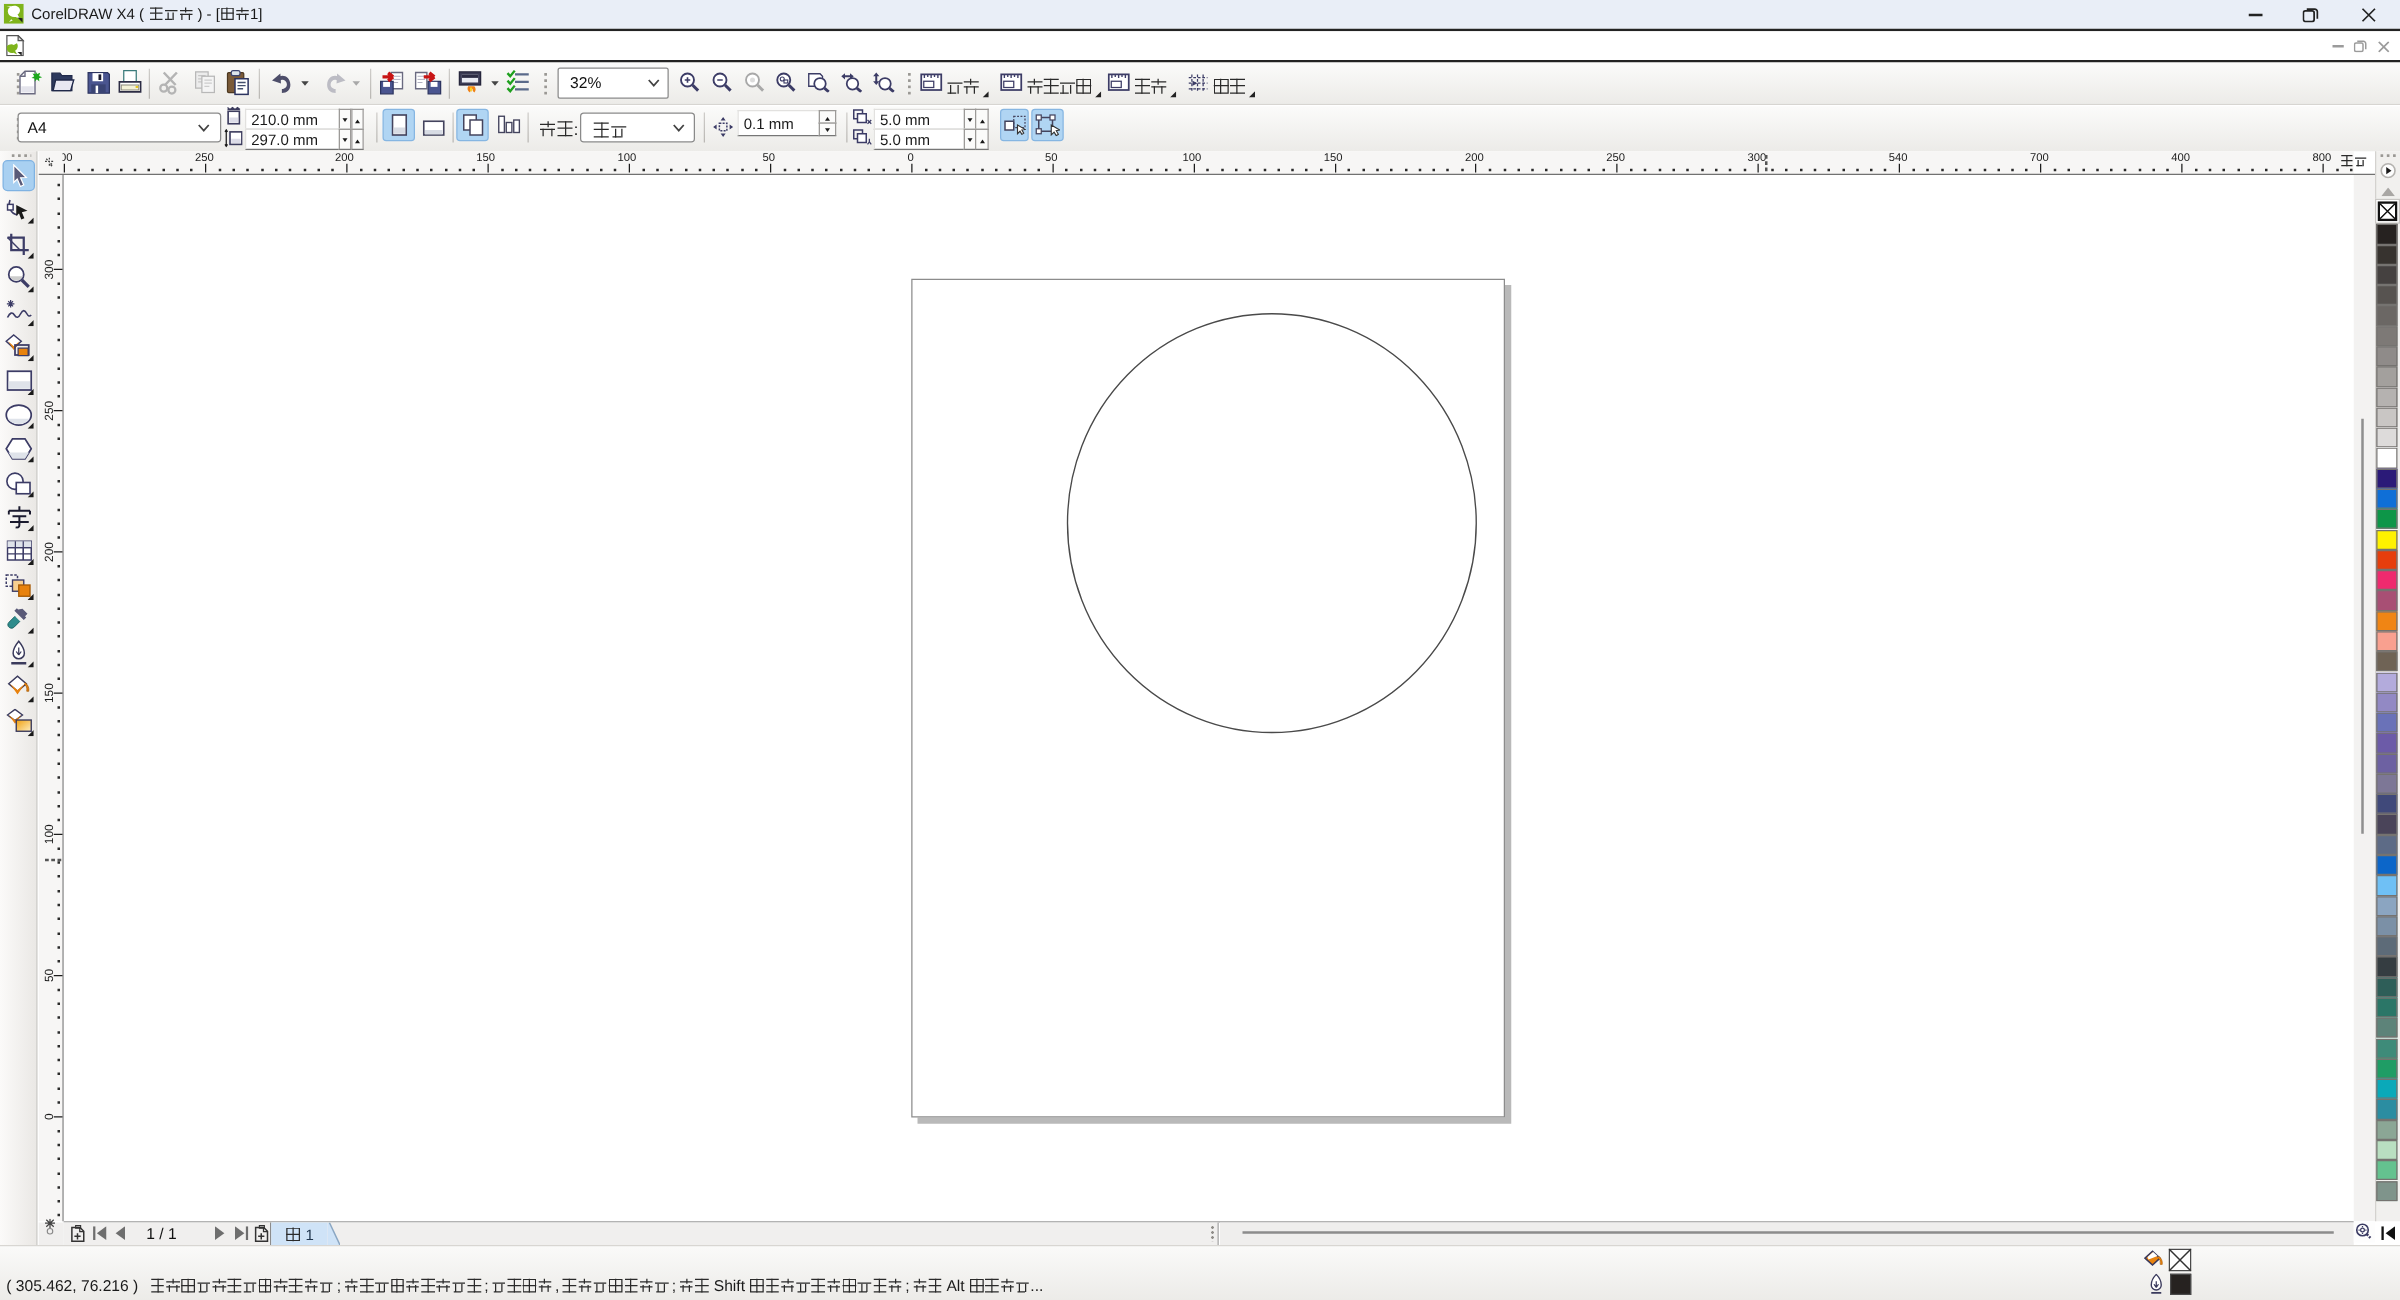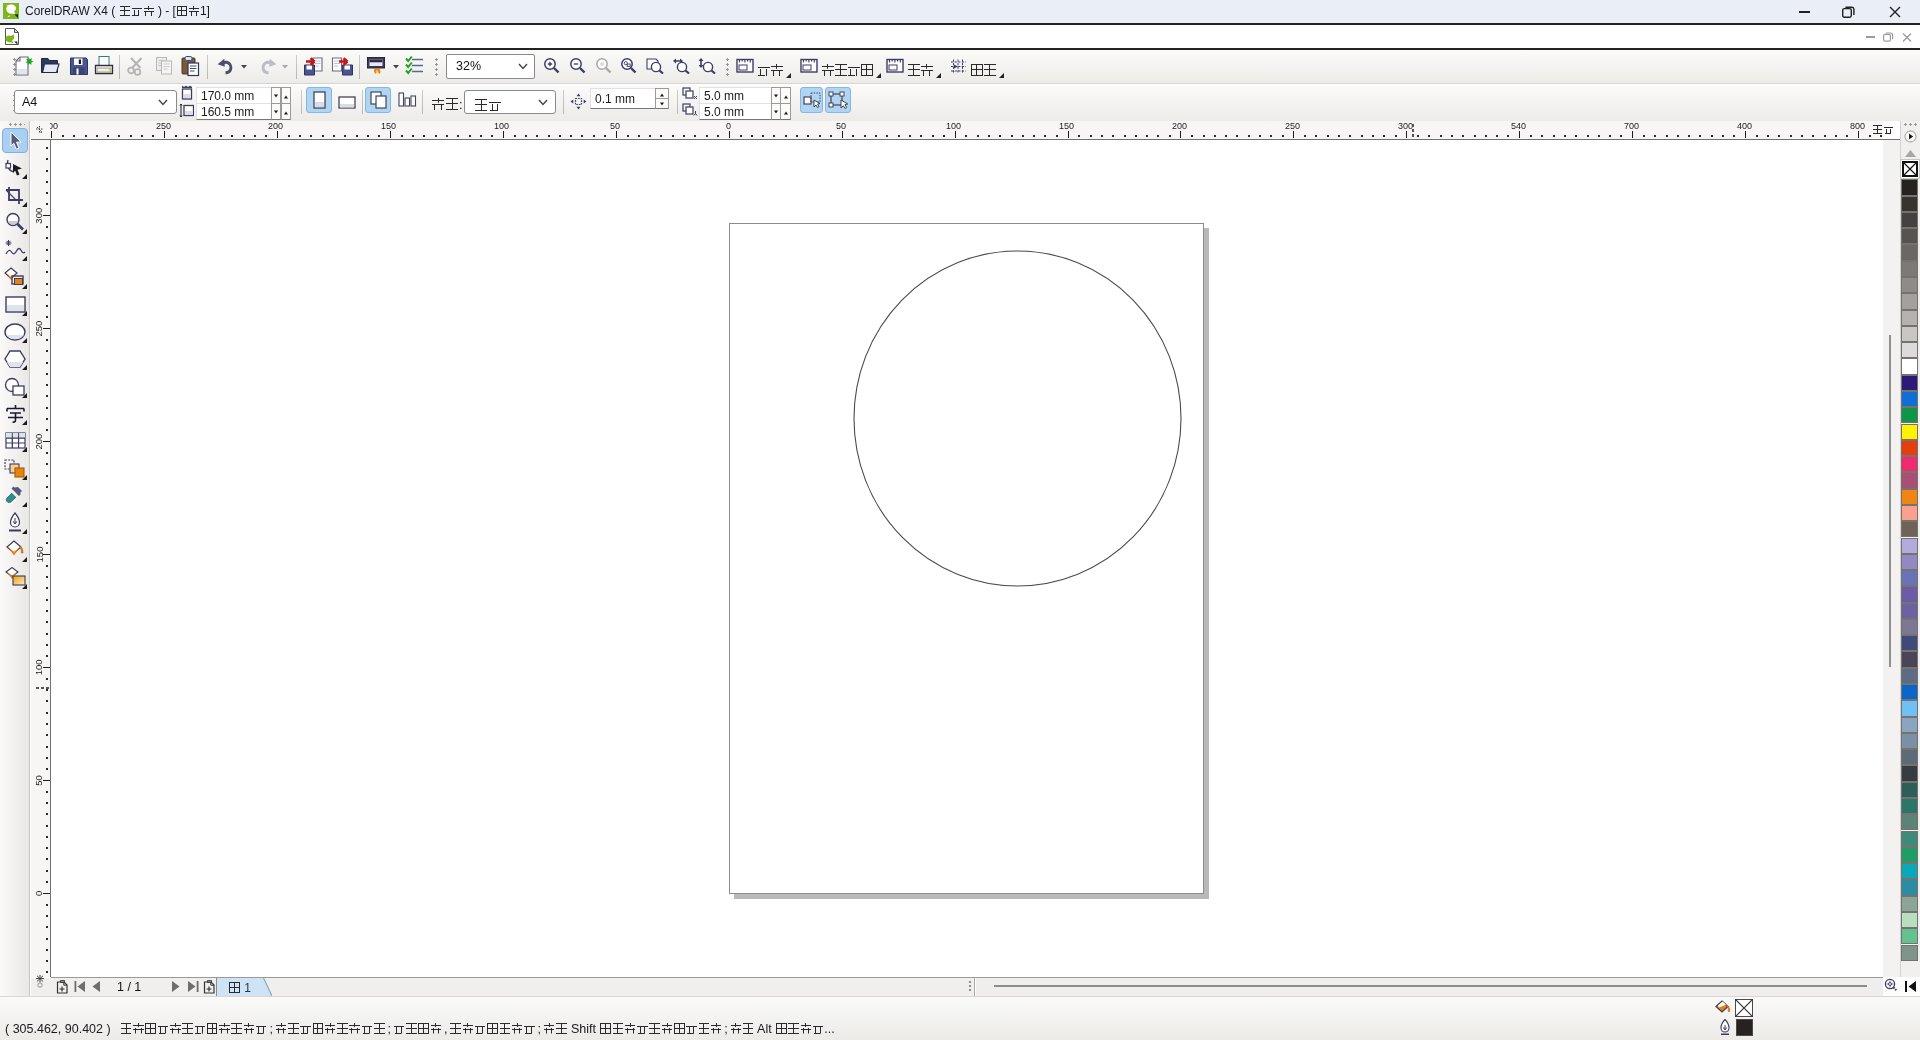--- a/index.html
+++ b/index.html
@@ -246,24 +246,24 @@
       <svg class="abs" style="left:180px;top:85px" width="14" height="15" viewBox="0 0 14 15">
         <path d="M2 2.5 h10 M2 1 l2 1.5 2-1.5 2 1.5 2-1.5 2 1.5" stroke="#3c3c5e" fill="none" stroke-width="1"></path>
         <rect x="2.5" y="4" width="9" height="10" fill="#fff" stroke="#3c3c5e" stroke-width="1.3"></rect>
         <rect x="3.5" y="9" width="7" height="4" fill="#dcdce8"></rect>
       </svg>
       <svg class="abs" style="left:179px;top:103px" width="15" height="15" viewBox="0 0 15 15">
         <path d="M2 1.5 v12 M1 2.5 l1-1.5 1 1.5 M1 12.5 l1 1.5 1-1.5" stroke="#1a1a1a" fill="none" stroke-width="1"></path>
         <rect x="5" y="2.5" width="9.5" height="10" fill="#fff" stroke="#3c3c5e" stroke-width="1.3"></rect>
         <rect x="6" y="8" width="7.5" height="3.5" fill="#dcdce8"></rect>
       </svg>
-      <div class="field" style="left:196px;top:87px;width:76px;height:17px;">170.0 mm</div>
+      <div class="field" style="left:196px;top:87px;width:76px;height:17px;">210.0 mm</div>
       <div class="spin spindn" style="left:271px;top:87px;height:17px;"></div>
       <div class="spin spinup" style="left:281px;top:87px;height:17px;"></div>
-      <div class="field" style="left:196px;top:103px;width:76px;height:17px;">160.5 mm</div>
+      <div class="field" style="left:196px;top:103px;width:76px;height:17px;">297.0 mm</div>
       <div class="spin spindn" style="left:271px;top:103px;height:17px;"></div>
       <div class="spin spinup" style="left:281px;top:103px;height:17px;"></div>
       <div class="sep" style="left:301px;top:90px;height:24px;"></div>
       <div class="tbtn tbsel" style="left:306px;top:87px;"></div>
       <svg class="abs" style="left:313px;top:91px" width="13" height="18" viewBox="0 0 13 18">
         <rect x="1" y="1" width="11" height="16" fill="#fff" stroke="#44445e" stroke-width="1.3"></rect>
         <rect x="2" y="11" width="9" height="5" fill="#d8dce4"></rect>
       </svg>
       <div class="tbtn" style="left:334px;top:87px;"></div>
       <svg class="abs" style="left:338px;top:96px" width="18" height="13" viewBox="0 0 18 13">
@@ -876,21 +876,21 @@
       <div class="abs" style="left:1883px;top:977px;width:17px;height:17px;background:#fdfdfd;"></div>
       <svg class="abs" style="left:1884px;top:978px" width="15" height="15" viewBox="0 0 15 15">
         <circle cx="6" cy="6" r="4.6" fill="none" stroke="#3c3c64" stroke-width="1.3"></circle>
         <circle cx="6" cy="6" r="1.5" fill="none" stroke="#3c3c64" stroke-width="1"></circle>
         <path d="M6 2.8 v1 M6 8.2 v1 M2.8 6 h1 M8.2 6 h1" stroke="#3c3c64"></path>
         <path d="M9.5 9.5 L13 13" stroke="#3c3c64" stroke-width="2" stroke-dasharray="1.5 1"></path>
       </svg>
     </div>
 
 <div class="abs" style="left:0;top:996px;width:1920px;height:44px;background:linear-gradient(#fafaf9,#ecebe8);border-top:1px solid #d8d6d2;"></div>
-<div class="abs" style="left:5px;top:1022px;font-size:12.5px;color:#1a1a1a;">( 305.462, 90.402 )</div>
+<div class="abs" style="left:5px;top:1022px;font-size:12.5px;color:#1a1a1a;">( 305.462, 76.216 )</div>
 <div id="statustext" class="abs" style="left:120px;top:1022px;font-size:12.5px;color:#1a1a1a;"><span class="cj cja"></span><span class="cj cjd"></span><span class="cj cjb"></span><span class="cj cjc"></span><span class="cj cjd"></span><span class="cj cja"></span><span class="cj cjc"></span><span class="cj cjb"></span><span class="cj cjd"></span><span class="cj cja"></span><span class="cj cjd"></span><span class="cj cjc"></span><span style="margin:0 2px">;</span><span class="cj cjd"></span><span class="cj cja"></span><span class="cj cjc"></span><span class="cj cjb"></span><span class="cj cjd"></span><span class="cj cja"></span><span class="cj cjd"></span><span class="cj cjc"></span><span class="cj cja"></span><span style="margin:0 2px">;</span><span class="cj cjc"></span><span class="cj cja"></span><span class="cj cjb"></span><span class="cj cjd"></span><span style="margin:0 2px">,</span><span class="cj cja"></span><span class="cj cjd"></span><span class="cj cjc"></span><span class="cj cjb"></span><span class="cj cja"></span><span class="cj cjd"></span><span class="cj cjc"></span><span style="margin:0 2px">;</span><span class="cj cjd"></span><span class="cj cja"></span> Shift <span class="cj cjb"></span><span class="cj cja"></span><span class="cj cjd"></span><span class="cj cjc"></span><span class="cj cja"></span><span class="cj cjd"></span><span class="cj cjb"></span><span class="cj cjc"></span><span class="cj cja"></span><span class="cj cjd"></span><span style="margin:0 2px">;</span><span class="cj cjd"></span><span class="cj cja"></span> Alt <span class="cj cjb"></span><span class="cj cja"></span><span class="cj cjd"></span><span class="cj cjc"></span>...</div>
 <div id="statusicons">
       <svg class="abs" style="left:1714px;top:1000px" width="18" height="16" viewBox="0 0 18 16">
         <path d="M2 6.5 L8 1 L14 6.5 L8 12 Z" fill="#e8820d" stroke="#3a3a5c" stroke-width="1.2"></path>
         <path d="M4 5.5 L8.5 1.6 L12 4.8 L4.8 7.5 Z" fill="#fff"></path>
         <path d="M13 5 q3.2 2.2 2.8 6.5 l-1.6 0 q0.6 -3.9 -2 -5.4" fill="#e8820d" stroke="#a85c06" stroke-width="0.5"></path>
       </svg>
       <div class="abs" style="left:1735px;top:999px;width:18px;height:18px;background:#fff;border:1px solid #4a4a4a;"></div>
       <svg class="abs" style="left:1735px;top:999px" width="18" height="18" viewBox="0 0 18 18">
         <path d="M0 0 L18 18 M18 0 L0 18" stroke="#333" stroke-width="1.2"></path>

